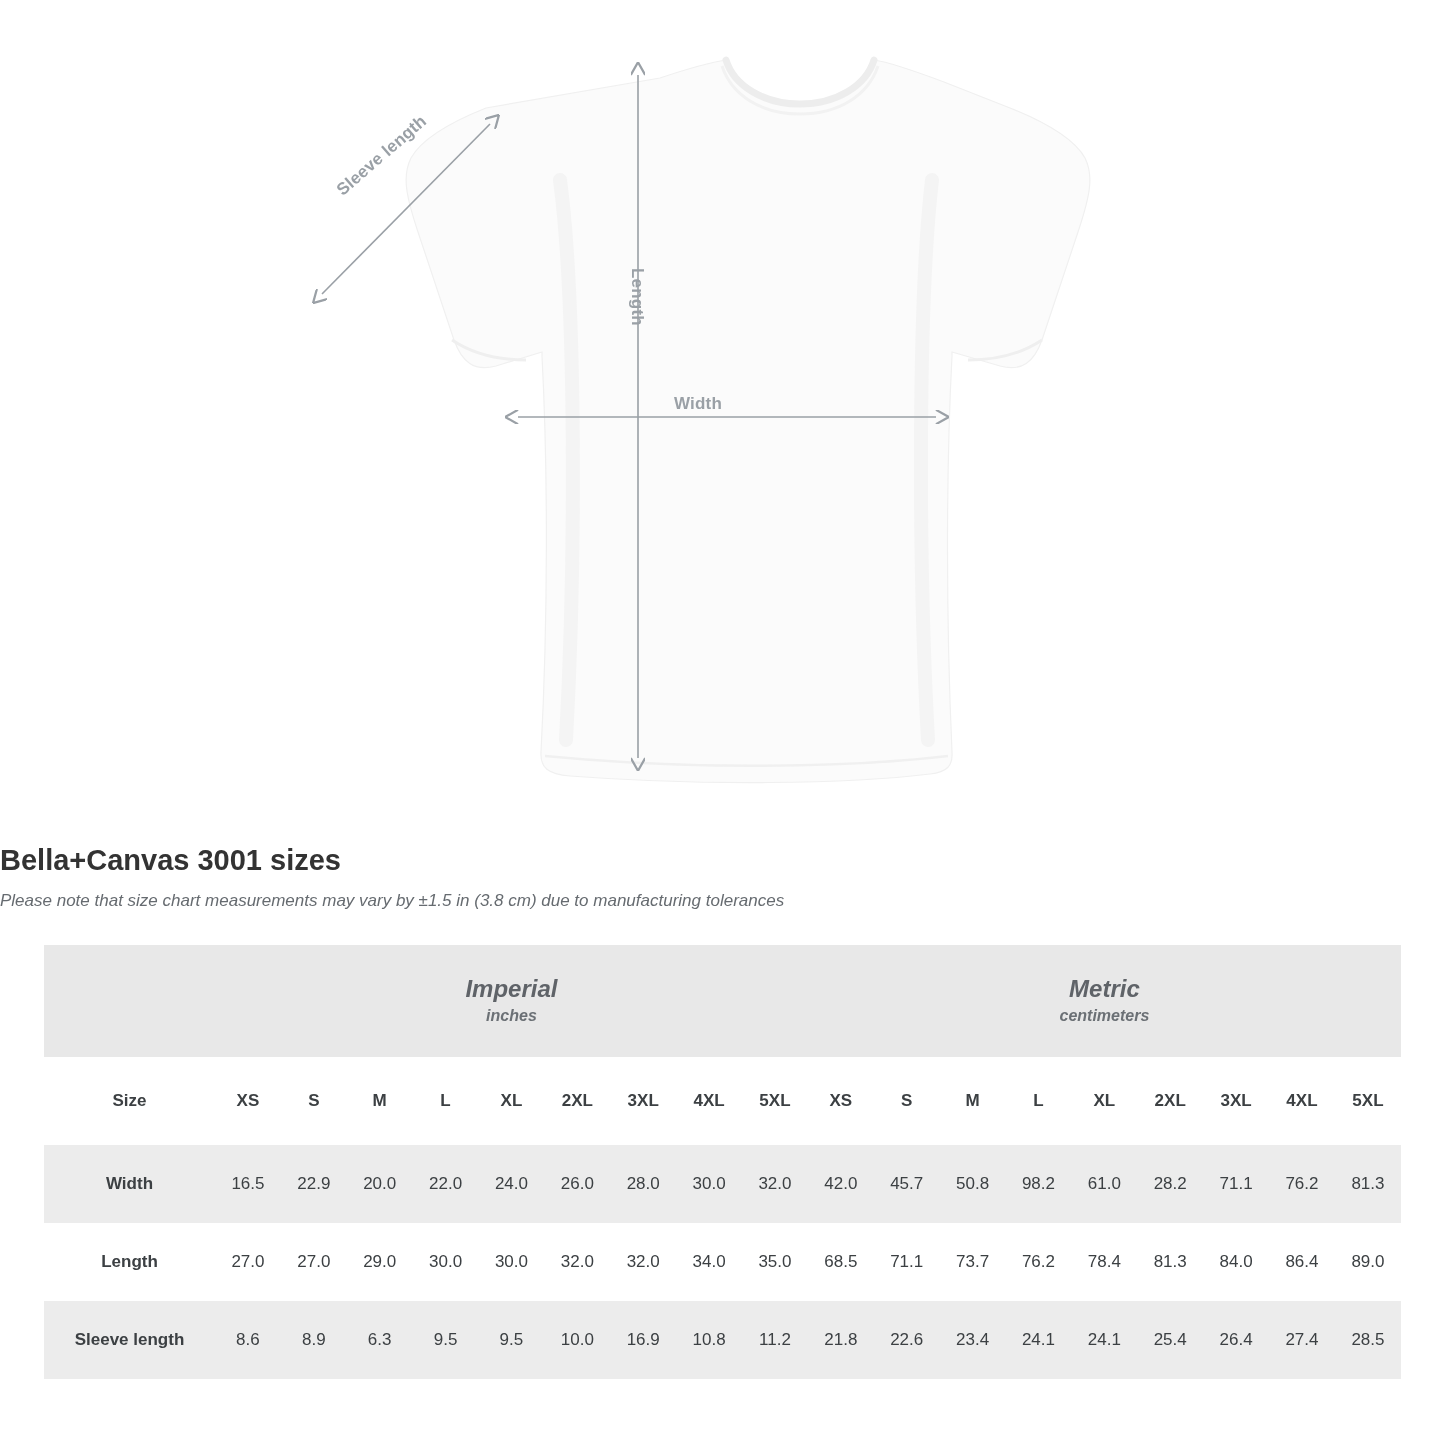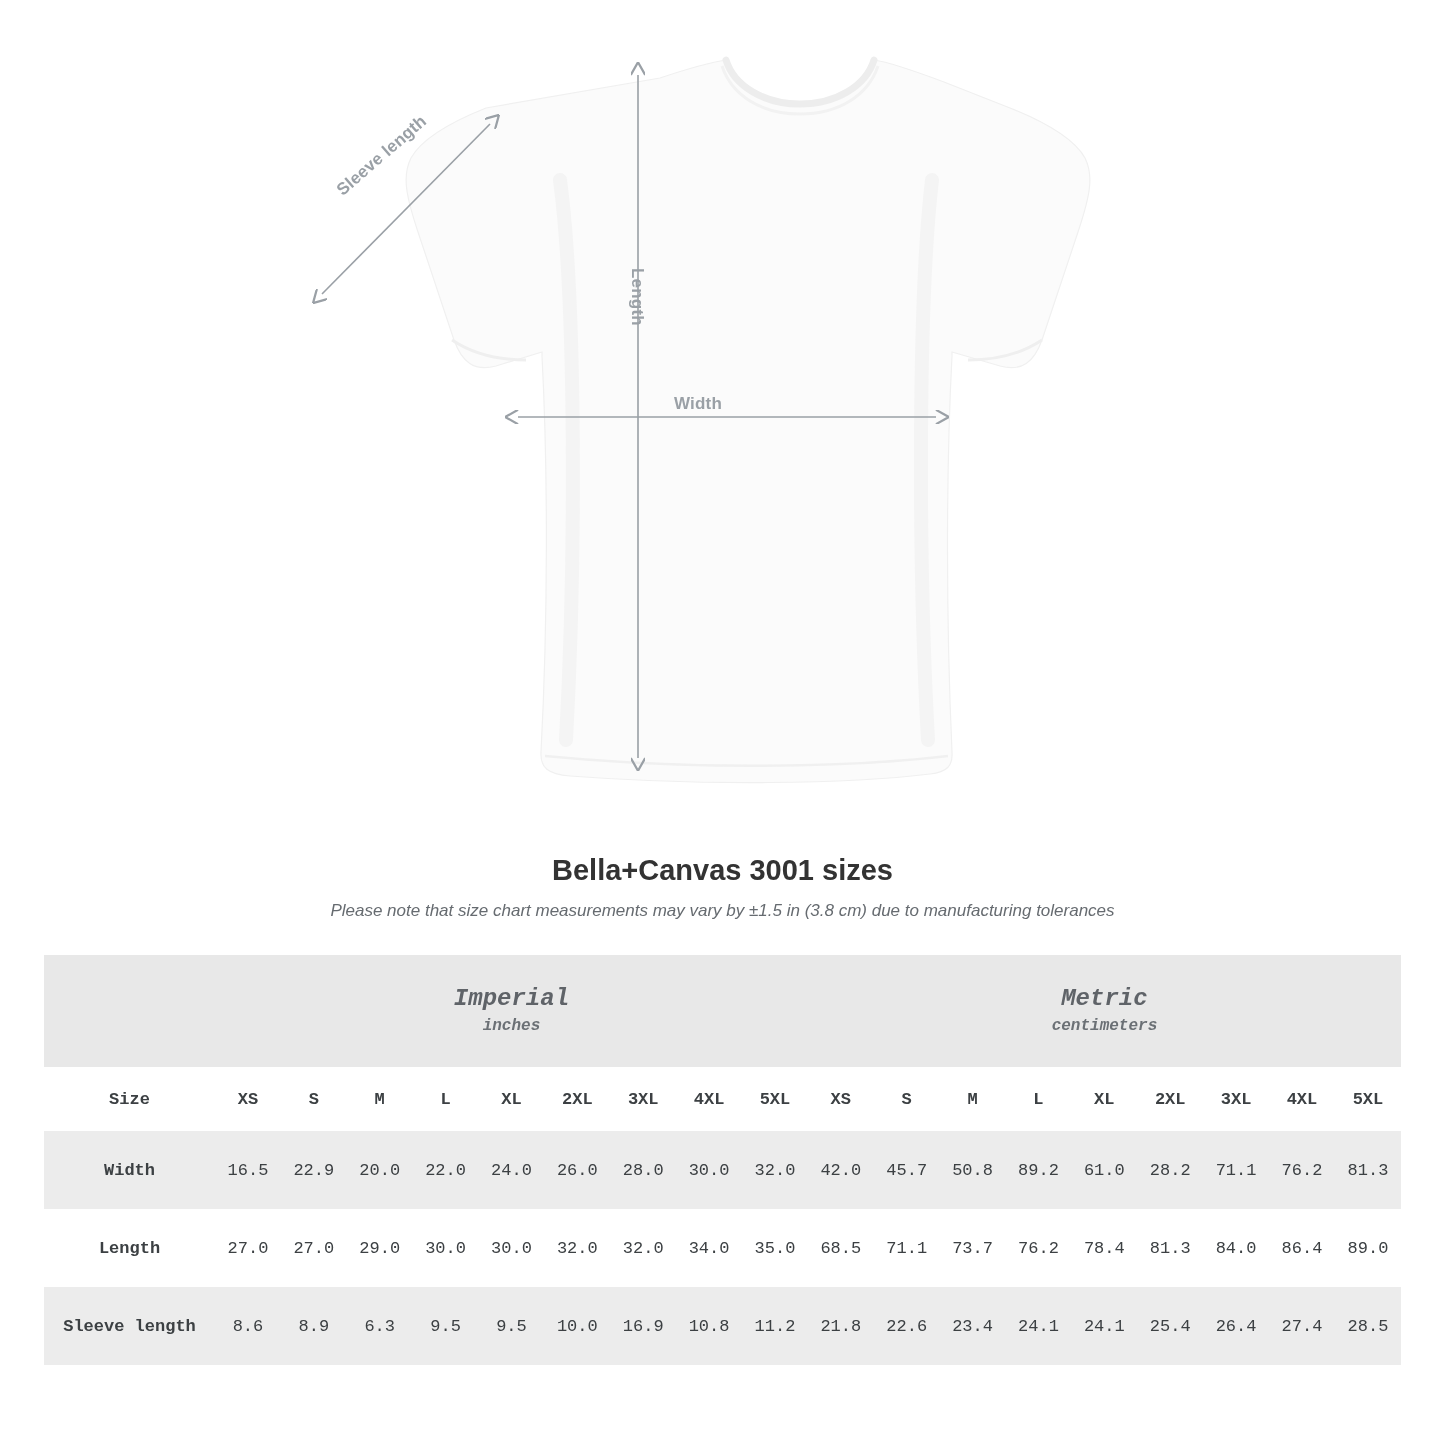--- a/index.html
+++ b/index.html
@@ -50,40 +50,39 @@
     transform: rotate(90deg);
     transform-origin: left top;
   }
   #label-width {
     left: 674px;
     top: 394px;
   }
 
   
   #title-block {
-    text-align: center;
-    margin-top: 24px;
+    text-align: left;
+    margin-top: 14px;
   }
   #chart-title {
     font-size: 29px;
     font-weight: bold;
     color: #333333;
     margin: 0 0 14px 0;
   }
   #chart-note {
     font-size: 17px;
     font-style: italic;
     color: #666b70;
     margin: 0 0 26px 0;
   }
 
   
   #size-table-wrap {
     padding: 8px 44px;
-    font-family: Liberation Mono, monospace;
   }
   table {
     width: 100%;
     border-collapse: collapse;
     table-layout: fixed;
   }
   th, td {
     text-align: center;
     vertical-align: middle;
     font-size: 17px;
@@ -106,21 +105,21 @@
     color: #5f6368;
     line-height: 1.25;
   }
   .unit-sub {
     font-size: 16px;
     font-style: italic;
     color: #6b7075;
     line-height: 1.5;
   }
 
-  tr.head-row th { background: #ffffff; font-weight: bold; height: 64px; }
+  tr.head-row th { background: #ffffff; font-weight: bold; height: 88px; }
   tr.head-row th.lead-cell { font-weight: bold; }
   tr.band td, tr.band th { background: #ececec; }
   tr.plain td, tr.plain th { background: #ffffff; }
   th.lead-cell { font-weight: bold; text-align: center; }
   td.val { font-weight: normal; }
 </style>
 </head>
 <body>
 
 <div id="page">
@@ -256,21 +255,21 @@
           <td class="val">20.0</td>
           <td class="val">22.0</td>
           <td class="val">24.0</td>
           <td class="val">26.0</td>
           <td class="val">28.0</td>
           <td class="val">30.0</td>
           <td class="val">32.0</td>
           <td class="val">42.0</td>
           <td class="val">45.7</td>
           <td class="val">50.8</td>
-          <td class="val">89.2</td>
+          <td class="val">98.2</td>
           <td class="val">61.0</td>
           <td class="val">28.2</td>
           <td class="val">71.1</td>
           <td class="val">76.2</td>
           <td class="val">81.3</td>
         </tr>
         <tr class="plain">
           <th class="lead-cell">Length</th>
           <td class="val">27.0</td>
           <td class="val">27.0</td>

